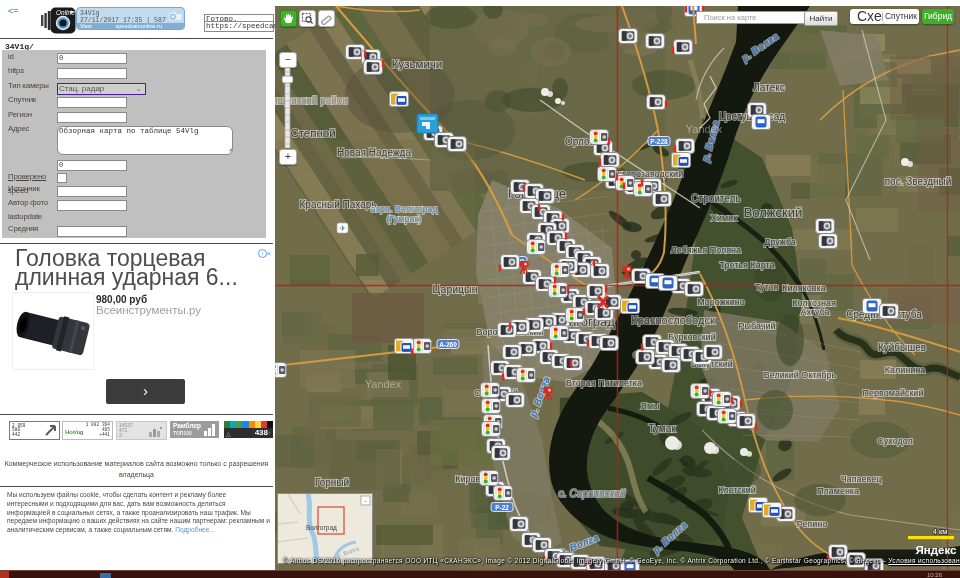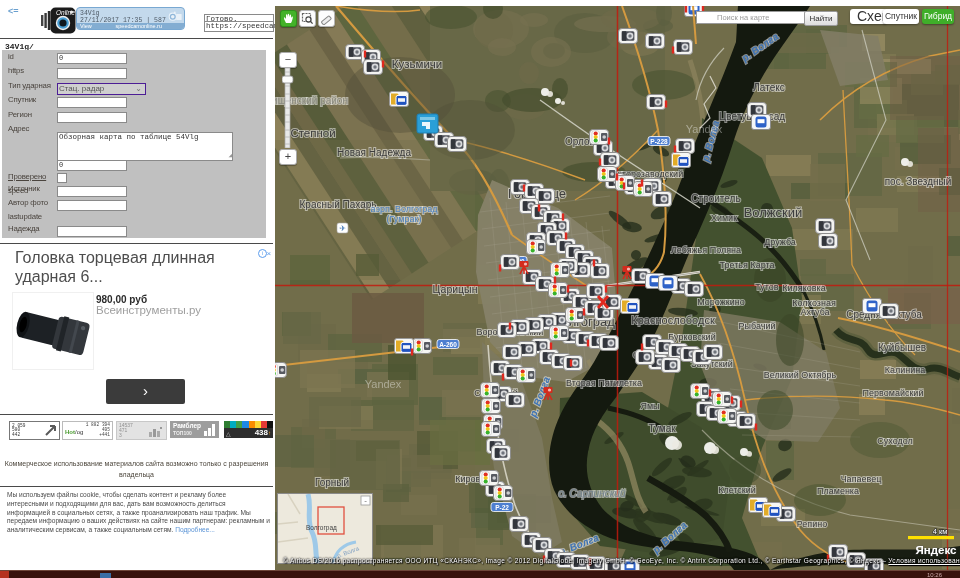--- a/index.html
+++ b/index.html
@@ -42,44 +42,44 @@
  <div class="inp mono" style="left:204px;top:14px;width:66px;height:9px;font-size:7.5px;">Готово.</div>
  <div class="inp mono" style="left:204px;top:21px;width:66px;height:9px;font-size:7.5px;">https://speedcamonli</div>
  <div class="hr" style="top:38px;"></div>
  <div class="abs mono" style="left:5px;top:42px;font-size:8px;font-weight:bold;color:#222;">34V1g/</div>
 
  <div class="abs" style="left:2px;top:50px;width:264px;height:188px;background:#c0c0c0;"></div>
  <div class="lbl" style="top:52px;">id</div>
     <div class="inp" style="left:57px;top:53px;width:66px;height:9px;">0</div>
  <div class="lbl" style="top:66px;">https</div>
     <div class="inp" style="left:57px;top:67.5px;width:66px;height:9px;"></div>
- <div class="lbl" style="top:81px;">Тип ударная</div>
+ <div class="lbl" style="top:81px;">Тип камеры</div>
  <div class="abs" style="left:57px;top:82.5px;width:86px;height:10px;background:#cfcfcf;border:1px solid #4c1d95;font-size:8px;color:#555;line-height:10px;padding-left:1px;">Стац. радар<span style="position:absolute;right:3px;color:#777;">⌄</span></div>
  <div class="lbl" style="top:95px;">Спутник</div>
     <div class="inp" style="left:57px;top:96.5px;width:66px;height:9px;"></div>
  <div class="lbl" style="top:110px;">Регион</div>
     <div class="inp" style="left:57px;top:111.5px;width:66px;height:9px;"></div>
  <div class="lbl" style="top:124px;">Адрес</div>
- <div class="inp" style="left:57px;top:132px;width:172px;height:27px;font-size:7.5px;">Обзорная карта по таблице 54Vlg<span style="position:absolute;right:0;bottom:0;color:#999;font-size:6px;">◢</span></div>
+ <div class="inp" style="left:57px;top:126px;width:172px;height:27px;font-size:7.5px;border-radius:6px;">Обзорная карта по таблице 54Vlg<span style="position:absolute;right:0;bottom:0;color:#999;font-size:6px;">◢</span></div>
  <div class="lbl" style="top:158px;margin-top:28px;">speed</div>
     <div class="inp" style="left:57px;top:159.5px;width:66px;height:9px;">0</div>
  <div class="lbl" style="top:172px;text-decoration:underline;">Проверено</div>
     <div class="abs" style="left:57px;top:173px;width:8px;height:8px;background:#fff;border:1px solid #888;"></div>
  <div class="lbl" style="top:184px;">Источник</div>
     <div class="inp" style="left:57px;top:185.5px;width:66px;height:9px;"></div>
  <div class="lbl" style="top:198px;">Автор фото</div>
     <div class="inp" style="left:57px;top:199.5px;width:66px;height:9px;"></div>
  <div class="lbl" style="top:212px;">lastupdate</div>
- <div class="lbl" style="top:224px;">Надежда</div>
+ <div class="lbl" style="top:224px;">Средняя</div>
     <div class="inp" style="left:57px;top:225.5px;width:66px;height:9px;"></div>
  <div class="hr" style="top:243px;"></div>
 
  <div class="abs" style="left:258px;top:249px;width:7px;height:7px;border:1px solid #5c9ded;border-radius:50%;color:#5c9ded;font-size:6px;line-height:7px;text-align:center;">i</div>
  <div class="abs" style="left:266.5px;top:249px;color:#5c9ded;font-size:8px;">×</div>
- <div class="abs" style="left:15px;top:249px;width:235px;font-size:16px;line-height:18.5px;color:#4d4d4d;">Головка торцевая длинная ударная 6...</div>
+ <div class="abs" style="left:15px;top:249px;width:235px;font-size:23px;line-height:18.5px;color:#4d4d4d;">Головка торцевая длинная ударная 6...</div>
  <div class="abs" style="left:12px;top:292px;width:80px;height:76px;background:#fff;border:1px solid #f0f0f0;">
   <svg width="80" height="76" viewBox="0 0 80 76">
     <g transform="rotate(14 40 40)">
       <rect x="6" y="26" width="40" height="26" rx="5" fill="#1d2125"></rect>
       <rect x="42" y="22" width="32" height="33" rx="4" fill="#33373c"></rect>
       <rect x="47" y="21" width="5" height="35" fill="#202428"></rect>
       <rect x="60" y="22" width="3" height="33" fill="#43484e"></rect>
       <ellipse cx="9" cy="39" rx="6" ry="13" fill="#101316"></ellipse>
       <ellipse cx="9" cy="39" rx="3.5" ry="8" fill="#000"></ellipse>
       <circle cx="68" cy="28" r="2.2" fill="#555b61"></circle>
@@ -776,17 +776,17 @@
         <path d="M4,11 C3,9 2,7.5 2,6 C2,5 3,5 3.3,6 L4,7 L4,3 C4,2 5.2,2 5.3,3 L5.6,5 L5.8,2.4 C5.9,1.4 7,1.4 7.1,2.4 L7.3,5 L7.8,3 C8,2.1 9,2.2 9,3.2 L9,6 L9.6,5 C10,4.2 11,4.6 10.8,5.6 C10.5,7.5 10,9.5 9,11 Z" fill="#fff"></path>
       </svg></div>
 <div class="abs" style="left:24px;top:4px;width:15px;height:15px;background:#fdfdfd;border:1px solid #b5b5b5;border-radius:3px;box-shadow:0 1px 1px rgba(0,0,0,0.3);"><svg width="13" height="13" viewBox="0 0 13 13" style="margin:1px">
         <rect x="1.5" y="1.5" width="8" height="8" fill="none" stroke="#666" stroke-width="1.2" stroke-dasharray="2 1"></rect>
         <circle cx="7.5" cy="7.5" r="2.6" fill="none" stroke="#444" stroke-width="1.1"></circle>
         <line x1="9.3" y1="9.3" x2="11.6" y2="11.6" stroke="#444" stroke-width="1.3"></line>
       </svg></div>
 <div class="abs" style="left:43px;top:4px;width:15px;height:15px;background:#fdfdfd;border:1px solid #b5b5b5;border-radius:3px;box-shadow:0 1px 1px rgba(0,0,0,0.3);"><svg width="13" height="13" viewBox="0 0 13 13" style="margin:1px">
         <rect x="1" y="6.5" width="10" height="4" rx="1" fill="#eee" stroke="#888" stroke-width="1" transform="rotate(-40 6 8)"></rect>
       </svg></div>
-<div class="abs" style="left:421px;top:5px;width:104px;height:11px;background:#fff;border:1px solid #9a9a9a;font-size:7.5px;color:#9a9a9a;line-height:11px;padding-left:20px;">Поиск на карте</div>
+<div class="abs" style="left:421px;top:5px;width:104px;height:11px;background:#fff;border:1px solid #9a9a9a;font-size:7.5px;color:#9a9a9a;line-height:11px;padding-left:7px;">Поиск на карте</div>
 <div class="abs" style="left:529px;top:5px;width:32px;height:13px;background:linear-gradient(#fdfdfd,#dcdcdc);border:1px solid #9a9a9a;border-radius:2px;font-size:8px;color:#333;text-align:center;line-height:13px;">Найти</div>
 <div class="abs" style="left:575px;top:3px;width:30px;height:15px;background:#fff;border-radius:3px;font-size:14px;color:#333;text-align:center;line-height:15px;box-shadow:0 1px 2px rgba(0,0,0,0.4);padding-left:7px;">Схема</div>
 <div class="abs" style="left:608px;top:3px;width:36px;height:15px;background:#fff;border-radius:3px;font-size:8.5px;color:#333;text-align:center;line-height:15px;box-shadow:0 1px 2px rgba(0,0,0,0.4);">Спутник</div>
 <div class="abs" style="left:647px;top:3px;width:32px;height:15px;background:#3fae29;border-radius:3px;font-size:8.5px;color:#fff;text-align:center;line-height:15px;box-shadow:0 1px 2px rgba(0,0,0,0.4);">Гибрид</div>
 </div>
 </body></html>

